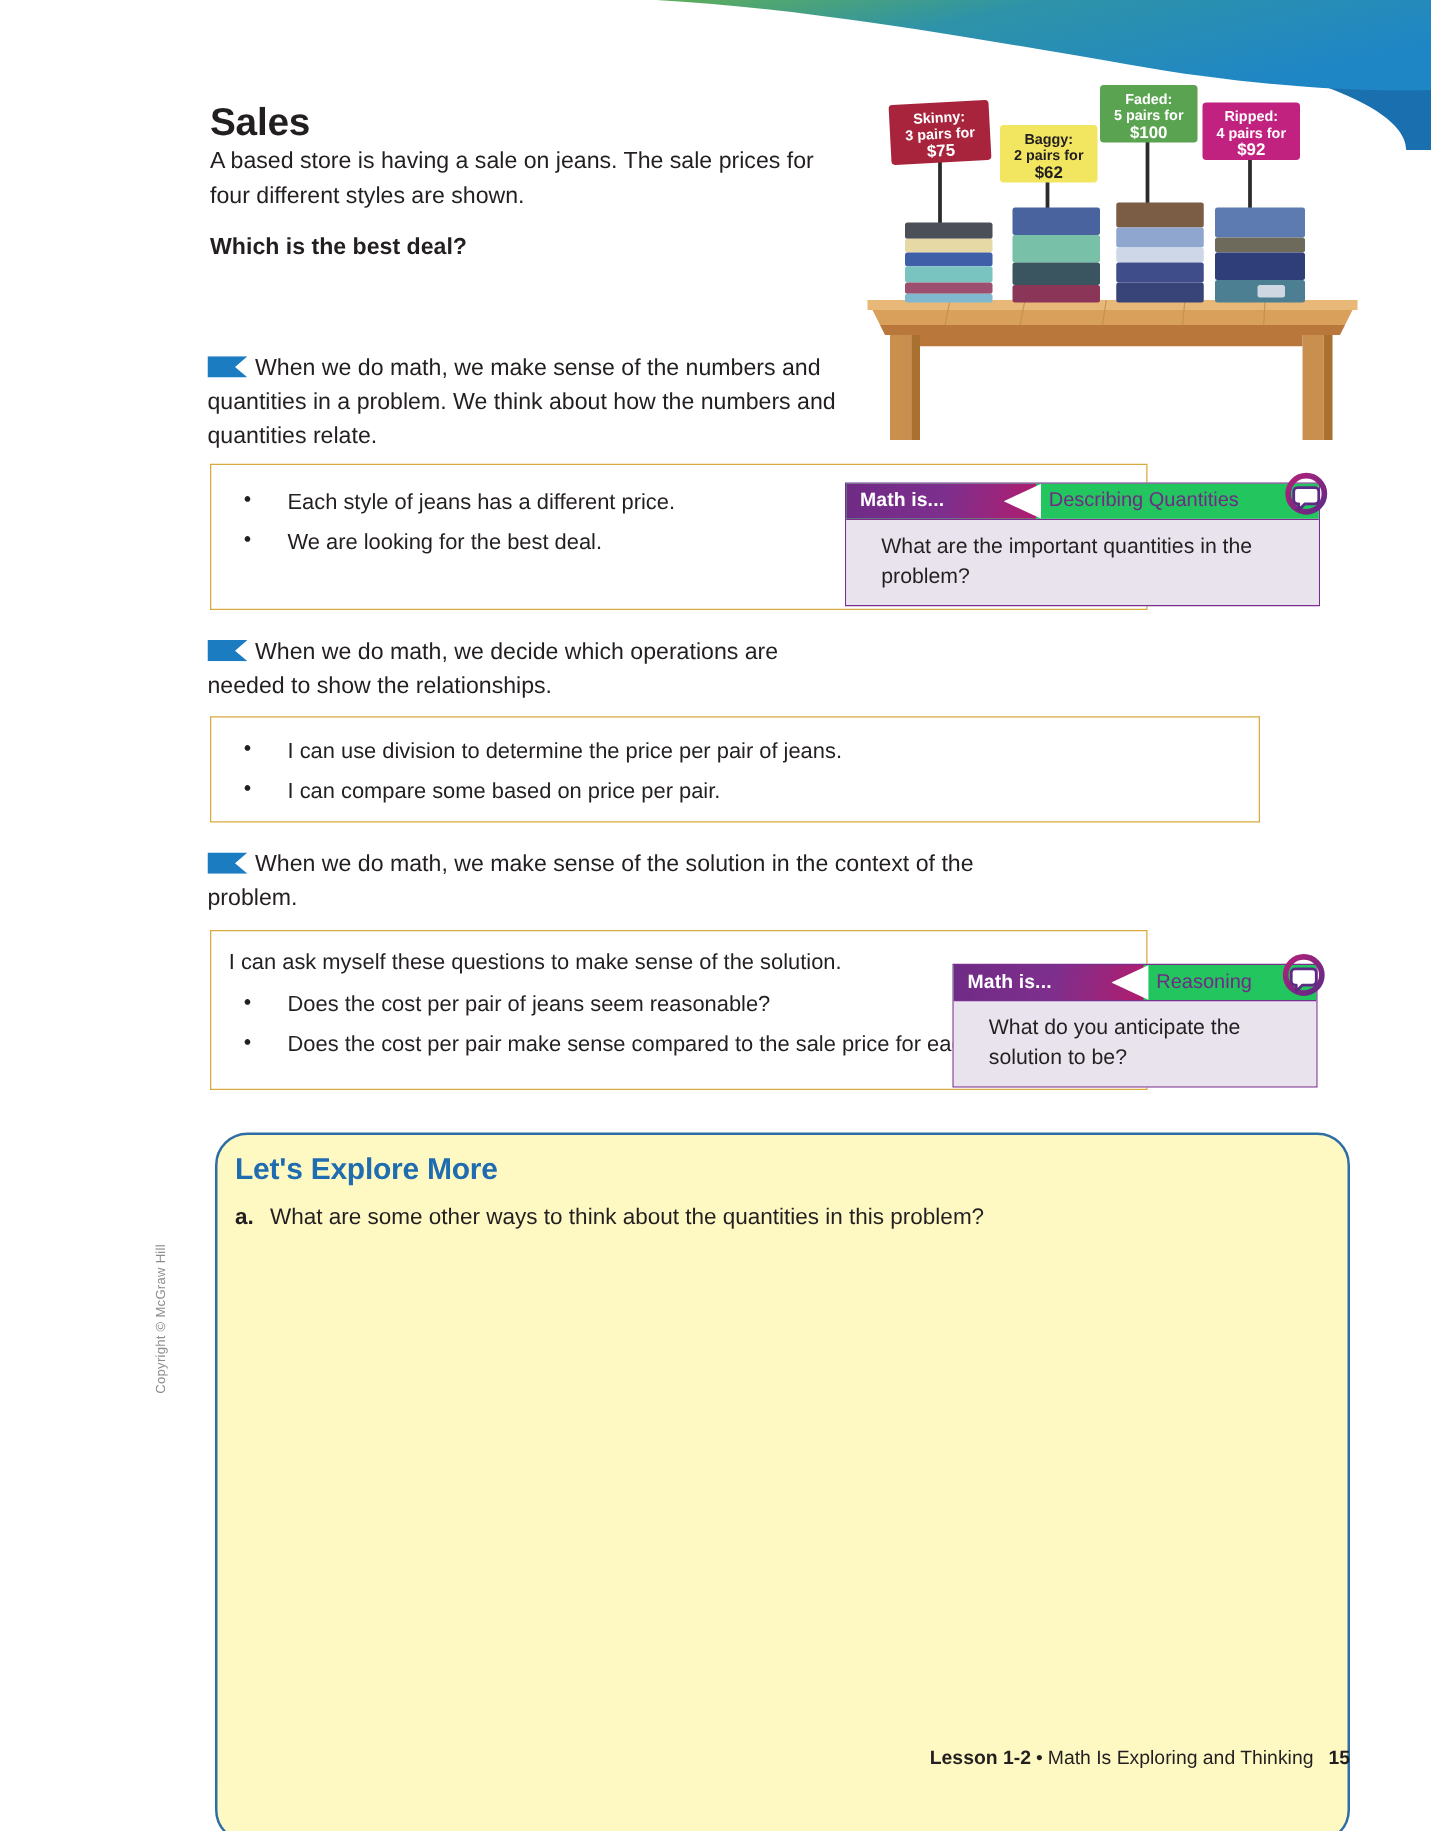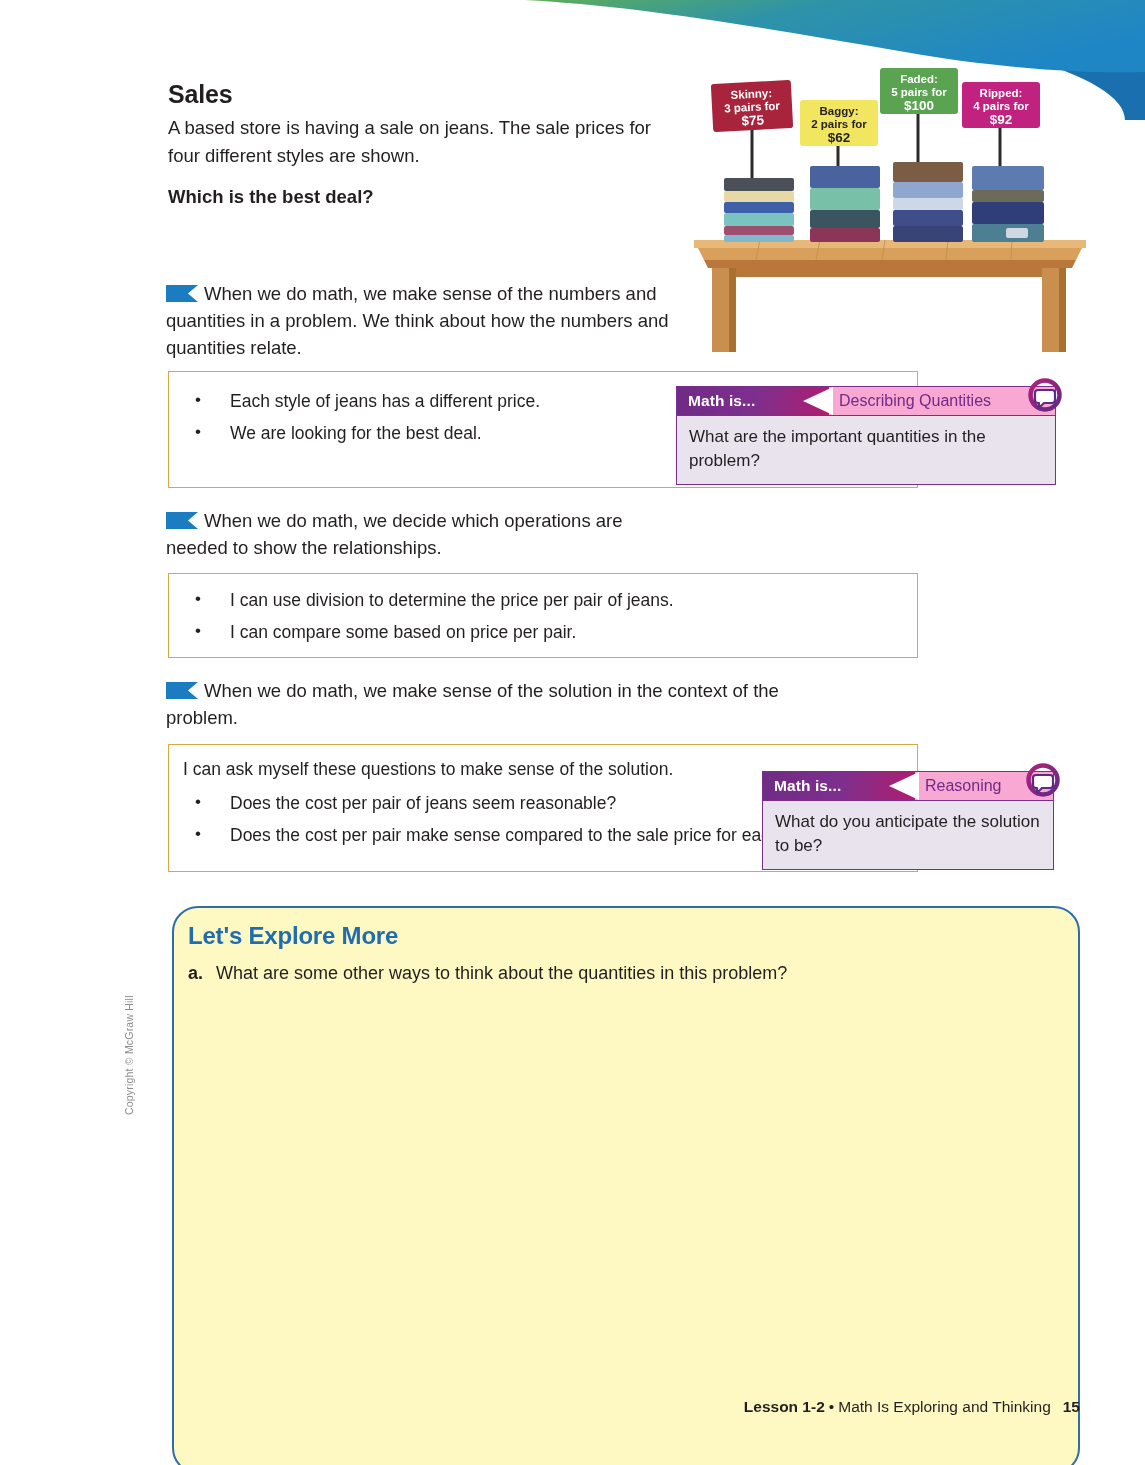--- a/index.html
+++ b/index.html
@@ -38,21 +38,21 @@
     white-space: nowrap;
     transform: rotate(-90deg);
     transform-origin: left top;
     font-family: "Liberation Sans", sans-serif;
   }
 
   
   .sales-title {
     position: absolute;
     left: 168px; top: 80px;
-    font-size: 25px;
+    font-size: 31px;
     font-weight: bold;
     letter-spacing: -.2px;
   }
   .intro {
     position: absolute;
     left: 168px; top: 114px;
     width: 500px;
     font-size: 18.5px;
     line-height: 28px;
   }
@@ -89,21 +89,21 @@
   .narr-3 { left: 166px; top: 677px; width: 680px; }
 
   
   .goldbox {
     position: absolute;
     border: 1.6px solid #d8a93f;
     background: #ffffff;
     box-sizing: border-box;
   }
   .box-1 { left: 168px; top: 371px;  width: 750px; height: 117px; }
-  .box-2 { left: 168px; top: 573px;  width: 750px; height: 85px;  }
+  .box-2 { left: 168px; top: 573px;  width: 840px; height: 85px;  }
   .box-3 { left: 168px; top: 744px;  width: 750px; height: 128px; }
 
   .box-lead {
     position: absolute;
     left: 14px; top: 12px;
     font-size: 17.5px;
     line-height: 25px;
   }
 
   ul.bullets {
@@ -137,21 +137,21 @@
   .callout {
     position: absolute;
     width: 380px;
     background: #ffffff;
     border: 1.5px solid #7a2f8f;
     box-sizing: border-box;
   }
   .callout-hd {
     position: relative;
     height: 28px;
-    background: #f9a8d4;
+    background: #22c55e;
     overflow: visible;
   }
   .mathis-tab {
     position: absolute;
     left: 0; top: 0;
     height: 28px;
     width: 152px;
     color: #ffffff;
     font-size: 15.5px;
     font-weight: bold;
@@ -181,21 +181,21 @@
     font-weight: normal;
   }
   .bubble-icon {
     position: absolute;
     right: -9px; top: -11px;
     width: 38px; height: 38px;
   }
   .callout-body {
     background: #e9e3ee;
     border-top: 1.5px solid #7a2f8f;
-    padding: 9px 12px 11px 12px;
+    padding: 9px 12px 11px 28px;
     font-size: 17px;
     line-height: 24px;
     color: #231f20;
   }
   .callout-1 { left: 676px; top: 386px; }
   .callout-2 { left: 762px; top: 771px; width: 292px; }
 
   
   .explore {
     position: absolute;

